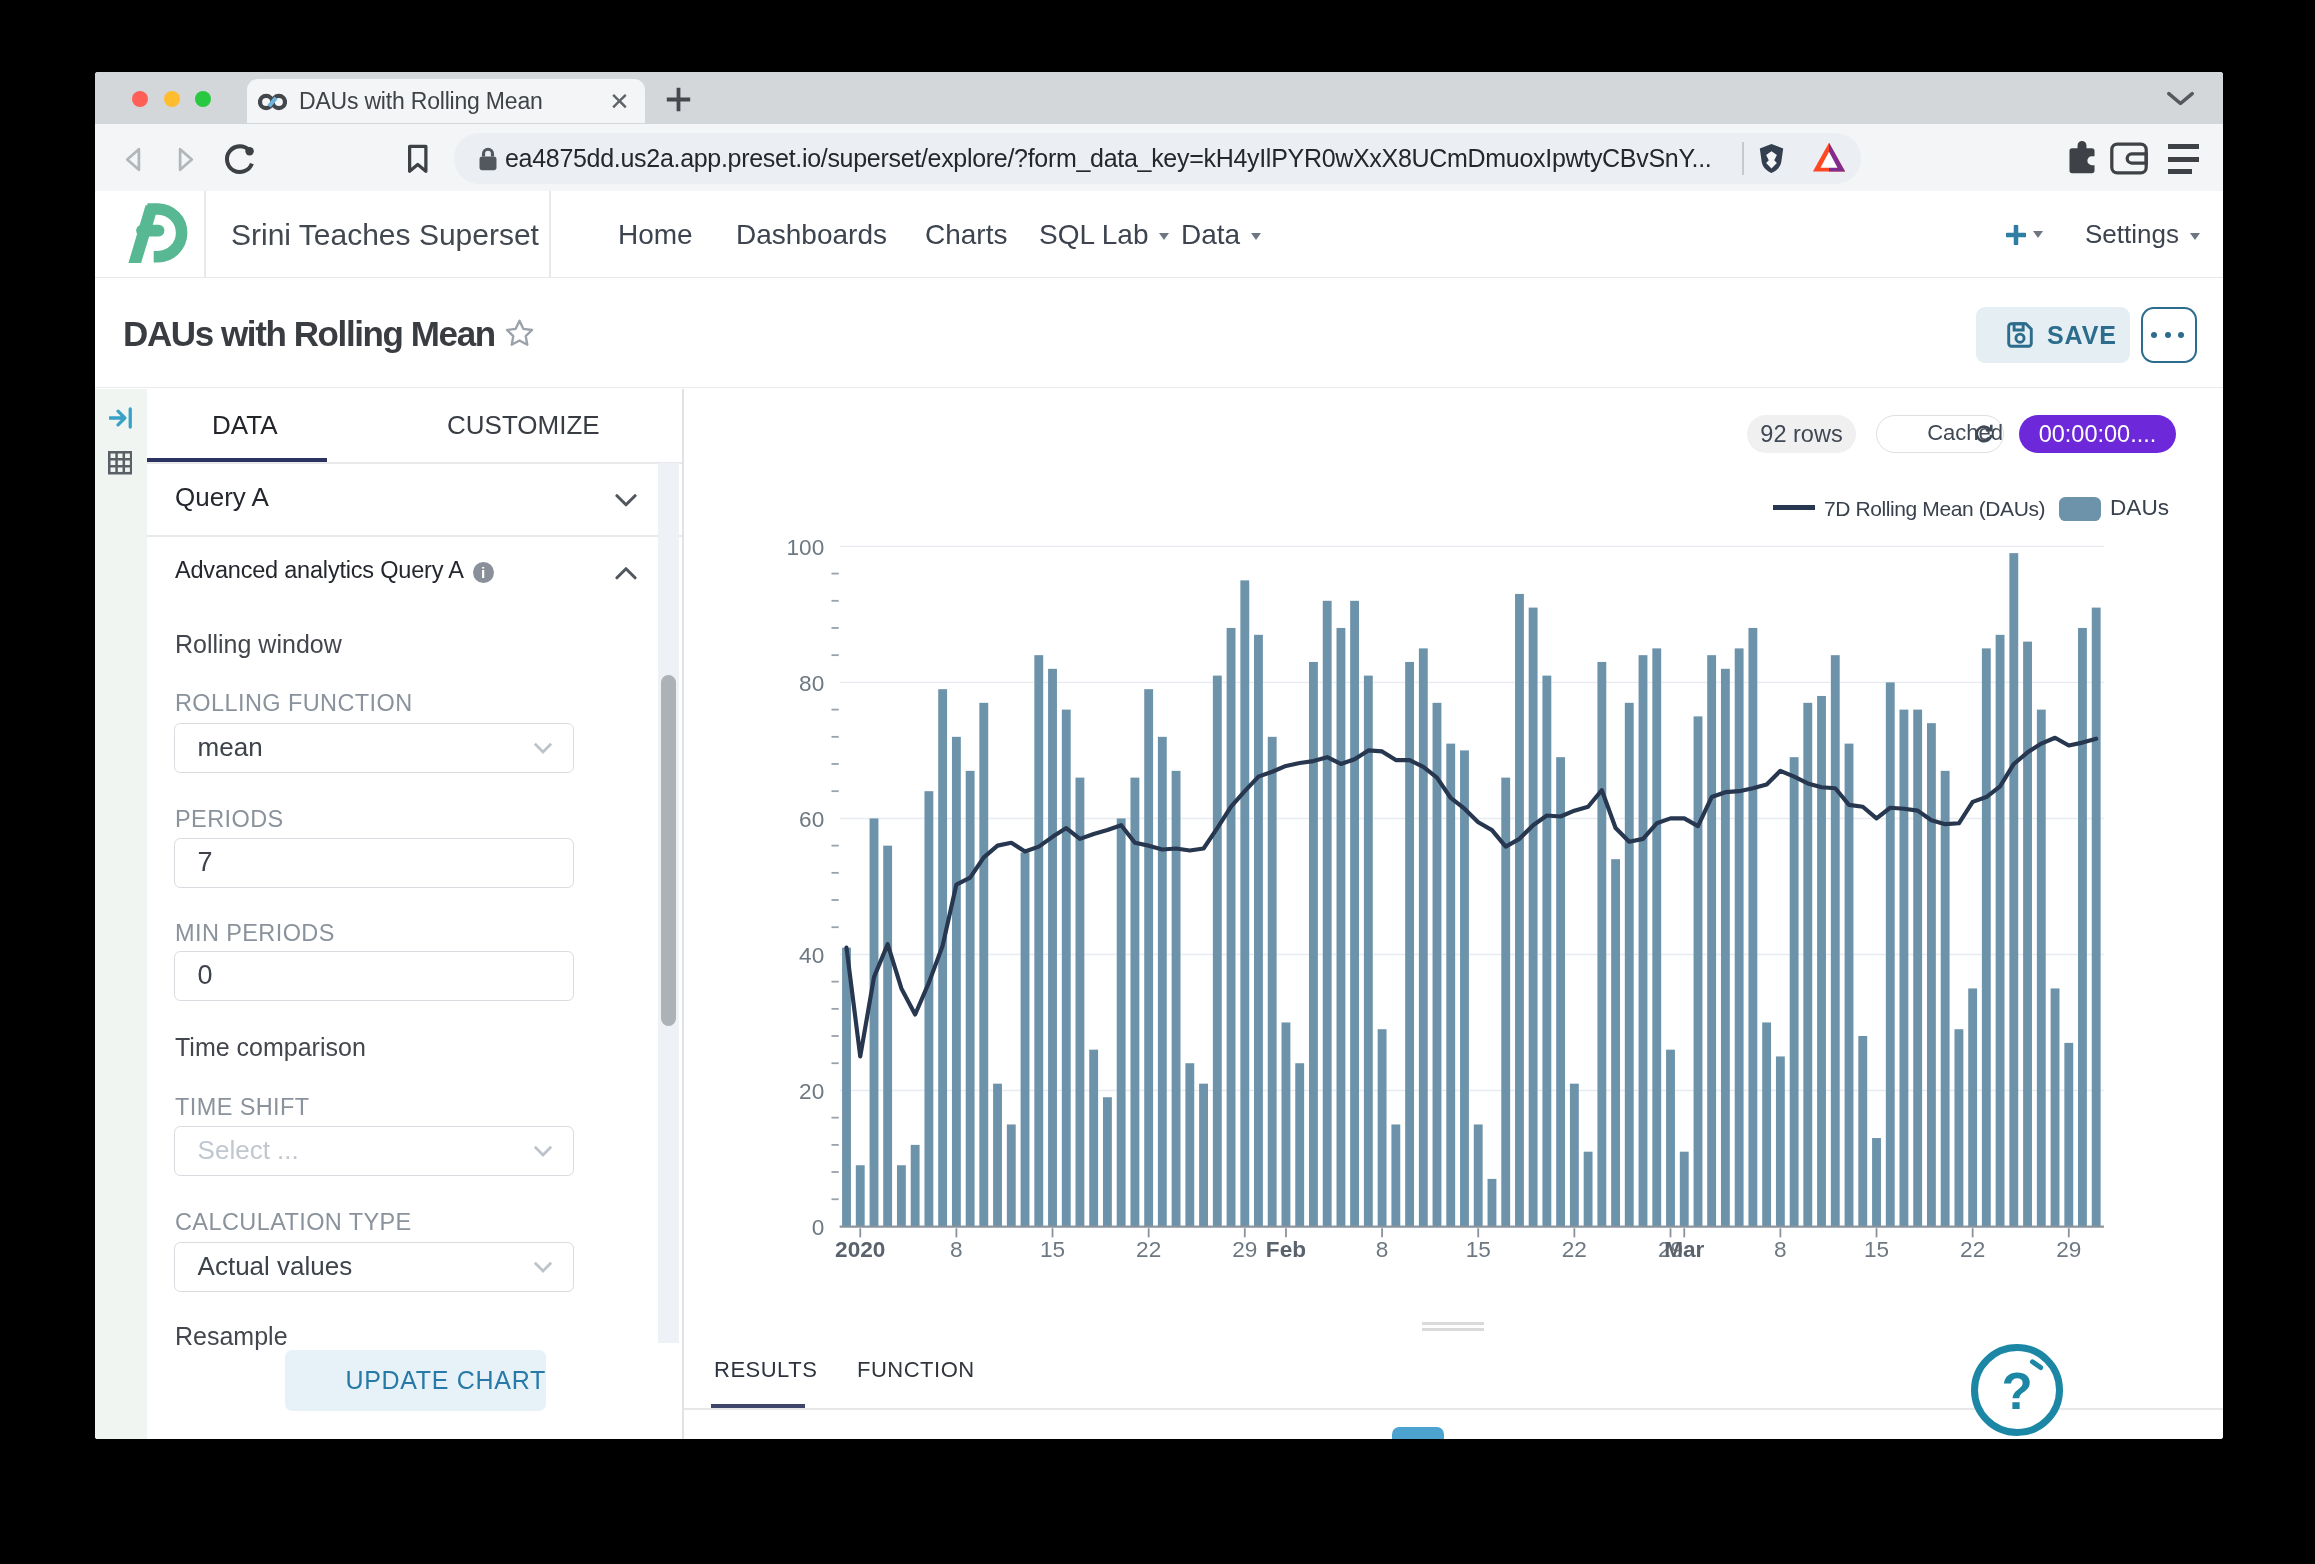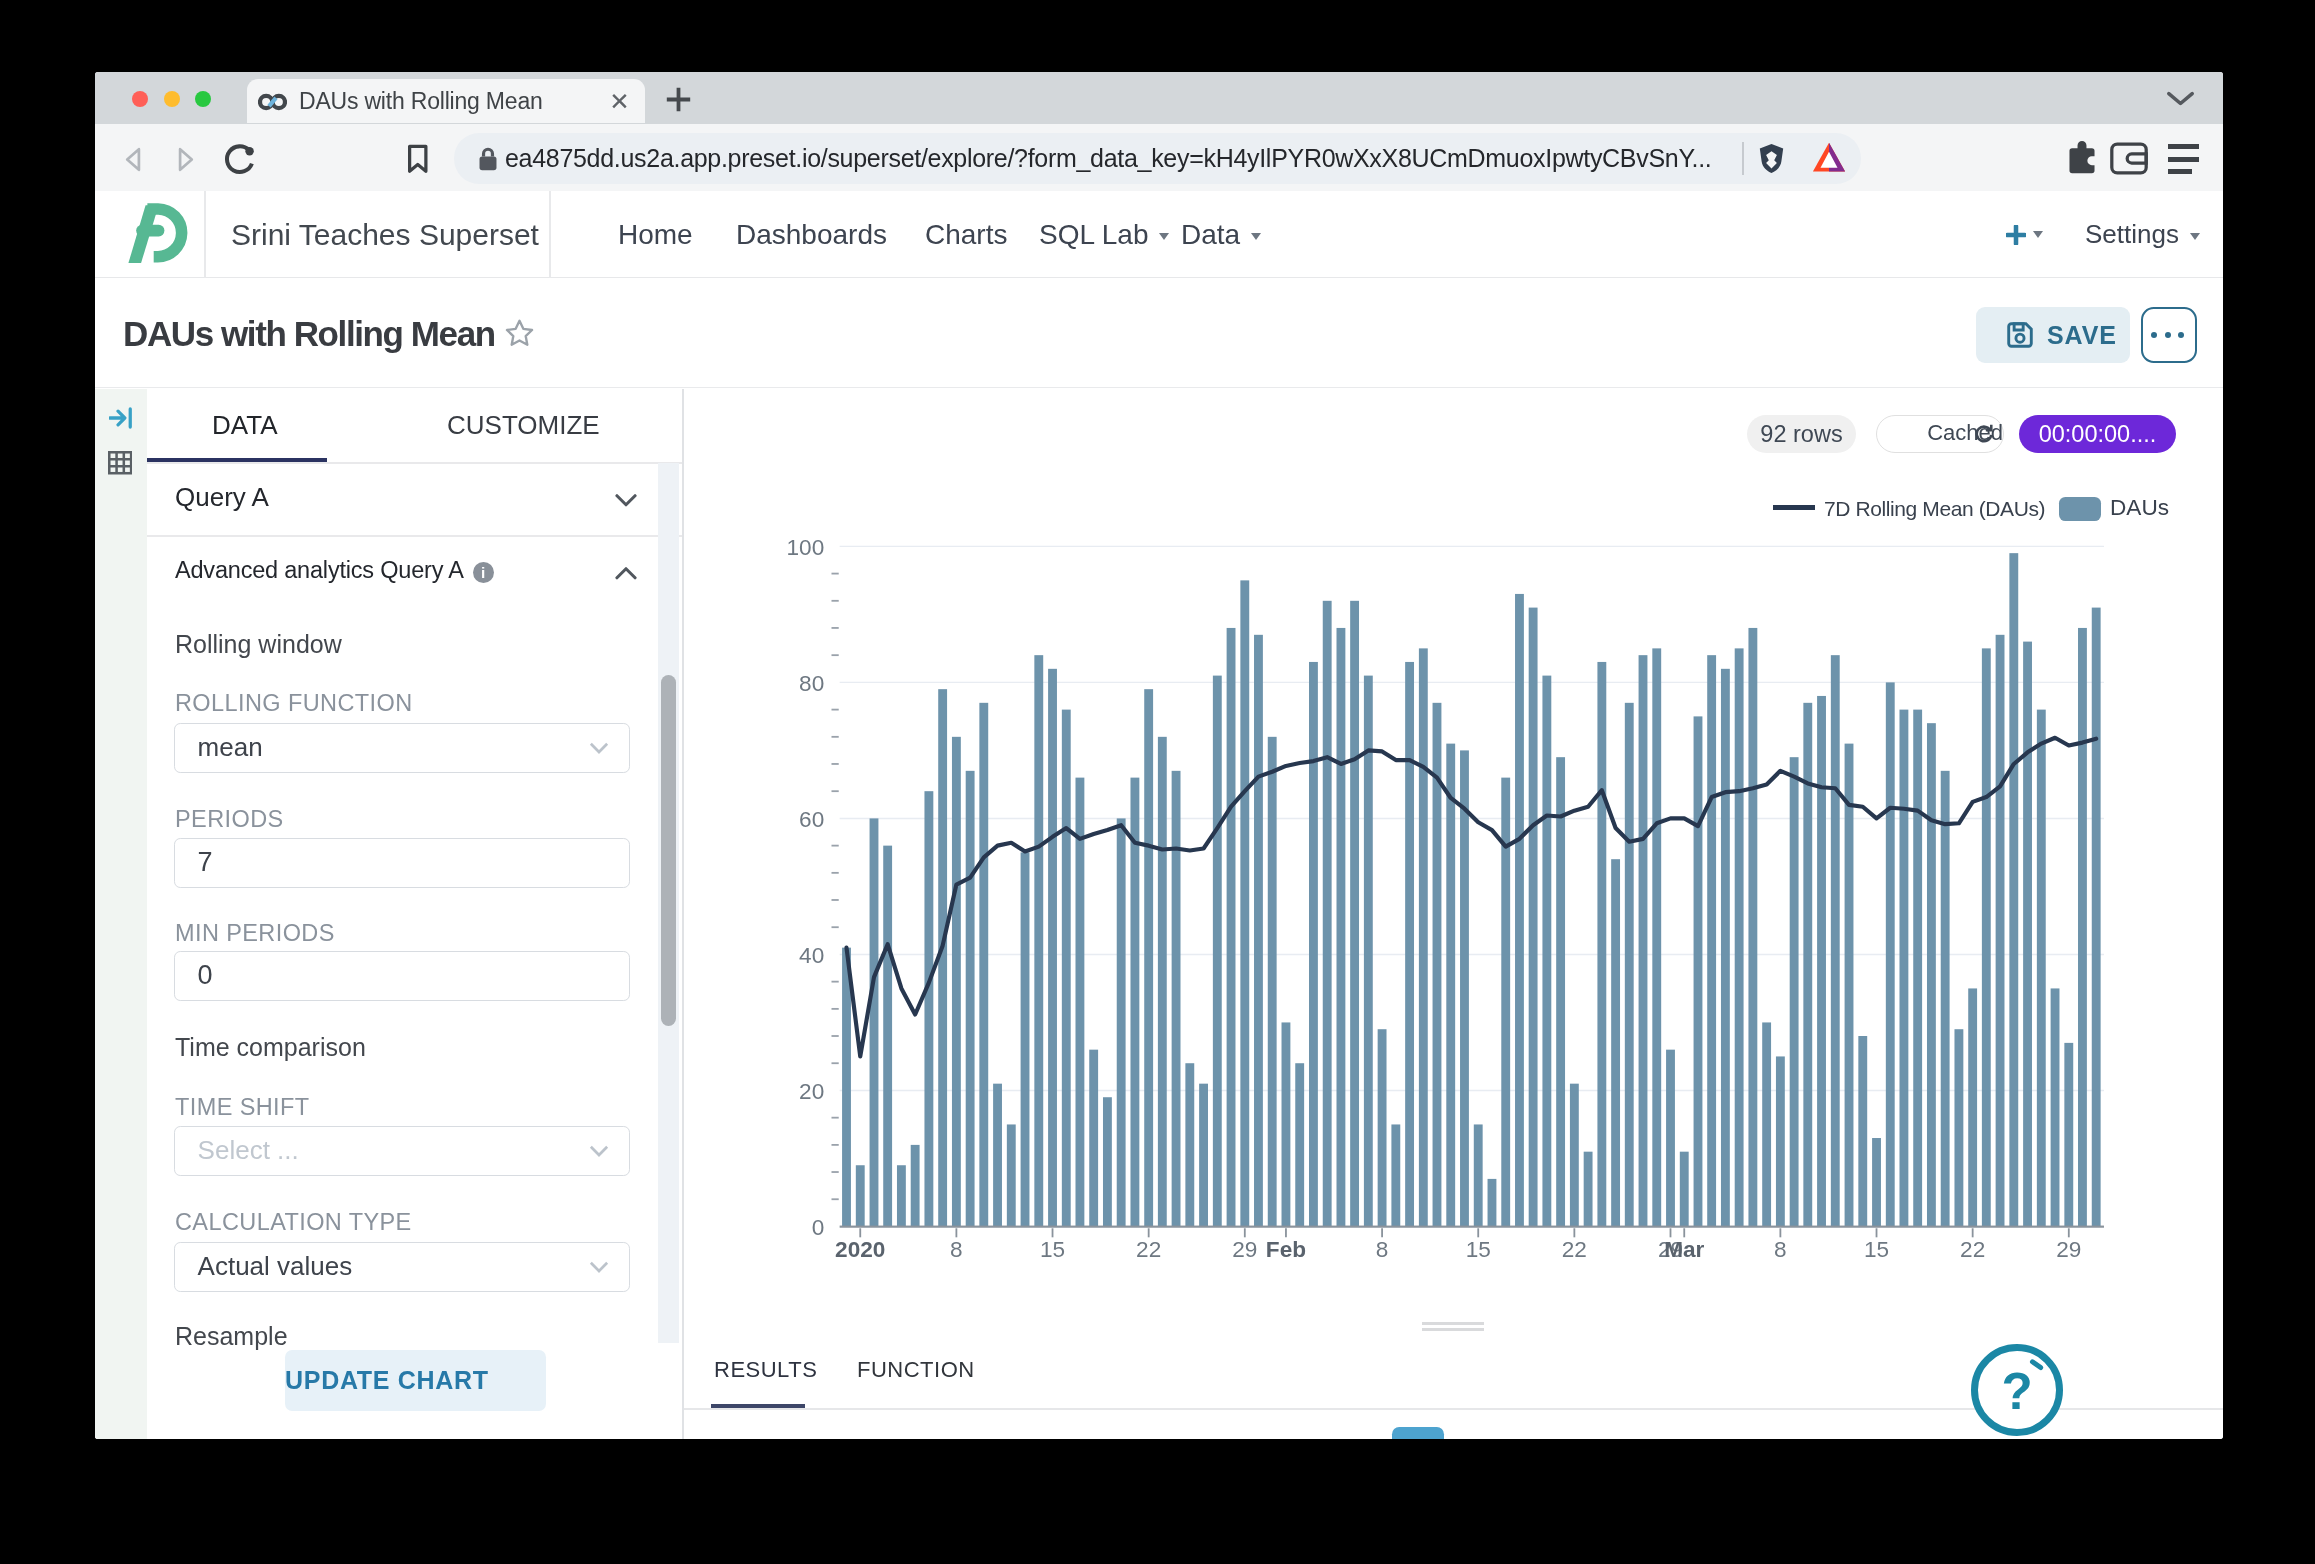--- a/index.html
+++ b/index.html
@@ -26,26 +26,26 @@
 
 .main{position:absolute;left:0;top:317px;width:2128px;height:1050px;background:#fff}
 .iconstrip{position:absolute;left:0;top:0;width:52px;height:1050px;background:#f1f5f2}
 .panel{position:absolute;left:52px;top:0;width:535px;height:1050px;background:#fff}
 .pdivider{position:absolute;left:587px;top:0;width:1.8px;height:1050px;background:#e0e2e5}
 .ptab{position:absolute;top:0;height:72px;line-height:72px;font-size:26px}
 .punder{position:absolute;left:0px;top:69px;width:180px;height:4.5px;background:#2b3361}
 .pborder{position:absolute;left:0;top:73px;width:535px;height:1.8px;background:#e9e9eb}
 .label{position:absolute;font-size:23.5px;color:#8a929c;letter-spacing:0.4px}
 .bold{position:absolute;font-size:25px;font-weight:normal;color:#43474d}
-.selbox{position:absolute;left:27px;width:456px;height:50px;border:1.8px solid #d8dce1;border-radius:6.3px;background:#fff;font-size:26px;color:#3e434b;line-height:46px;padding-left:22.6px}
+.selbox{position:absolute;left:27px;width:400px;height:50px;border:1.8px solid #d8dce1;border-radius:6.3px;background:#fff;font-size:26px;color:#3e434b;line-height:46px;padding-left:22.6px}
 .selchev{position:absolute;right:20px;top:18px;width:20px;height:12.7px}
 .rowchev{position:absolute;left:468px;width:22px;height:14.5px}
 .gutter{position:absolute;left:511px;top:74px;width:21px;height:880px;background:#eef2f6}
 .thumb{position:absolute;left:514px;top:286px;width:15.4px;height:351px;background:#adb2b7;border-radius:8.1px}
-.updbtn{position:absolute;left:138px;top:961px;width:261px;height:61px;background:#e7f1f8;border-radius:7.2px;text-align:left;line-height:61px;font-size:25px;font-weight:bold;color:#2779a8;letter-spacing:0.7px}
+.updbtn{position:absolute;left:138px;top:961px;width:261px;height:61px;background:#e7f1f8;border-radius:7.2px;text-align:right;line-height:61px;font-size:25px;font-weight:normal;color:#2779a8;letter-spacing:0.7px}
 
 .pill{position:absolute;height:38px;border-radius:19px;font-size:23.5px;line-height:38px;text-align:center;color:#3f4854}
 .chart{position:absolute;left:589px;top:0}
 .rtab{position:absolute;font-size:22px;color:#32363c;letter-spacing:0.5px}
 .helpbtn{position:absolute;left:1876px;top:955px;width:92px;height:92px;border:7.2px solid #1b87a5;border-radius:50%;background:#fff}
 </style></head>
 <body>
 <div class="win">
 
  <div class="tabstrip">

